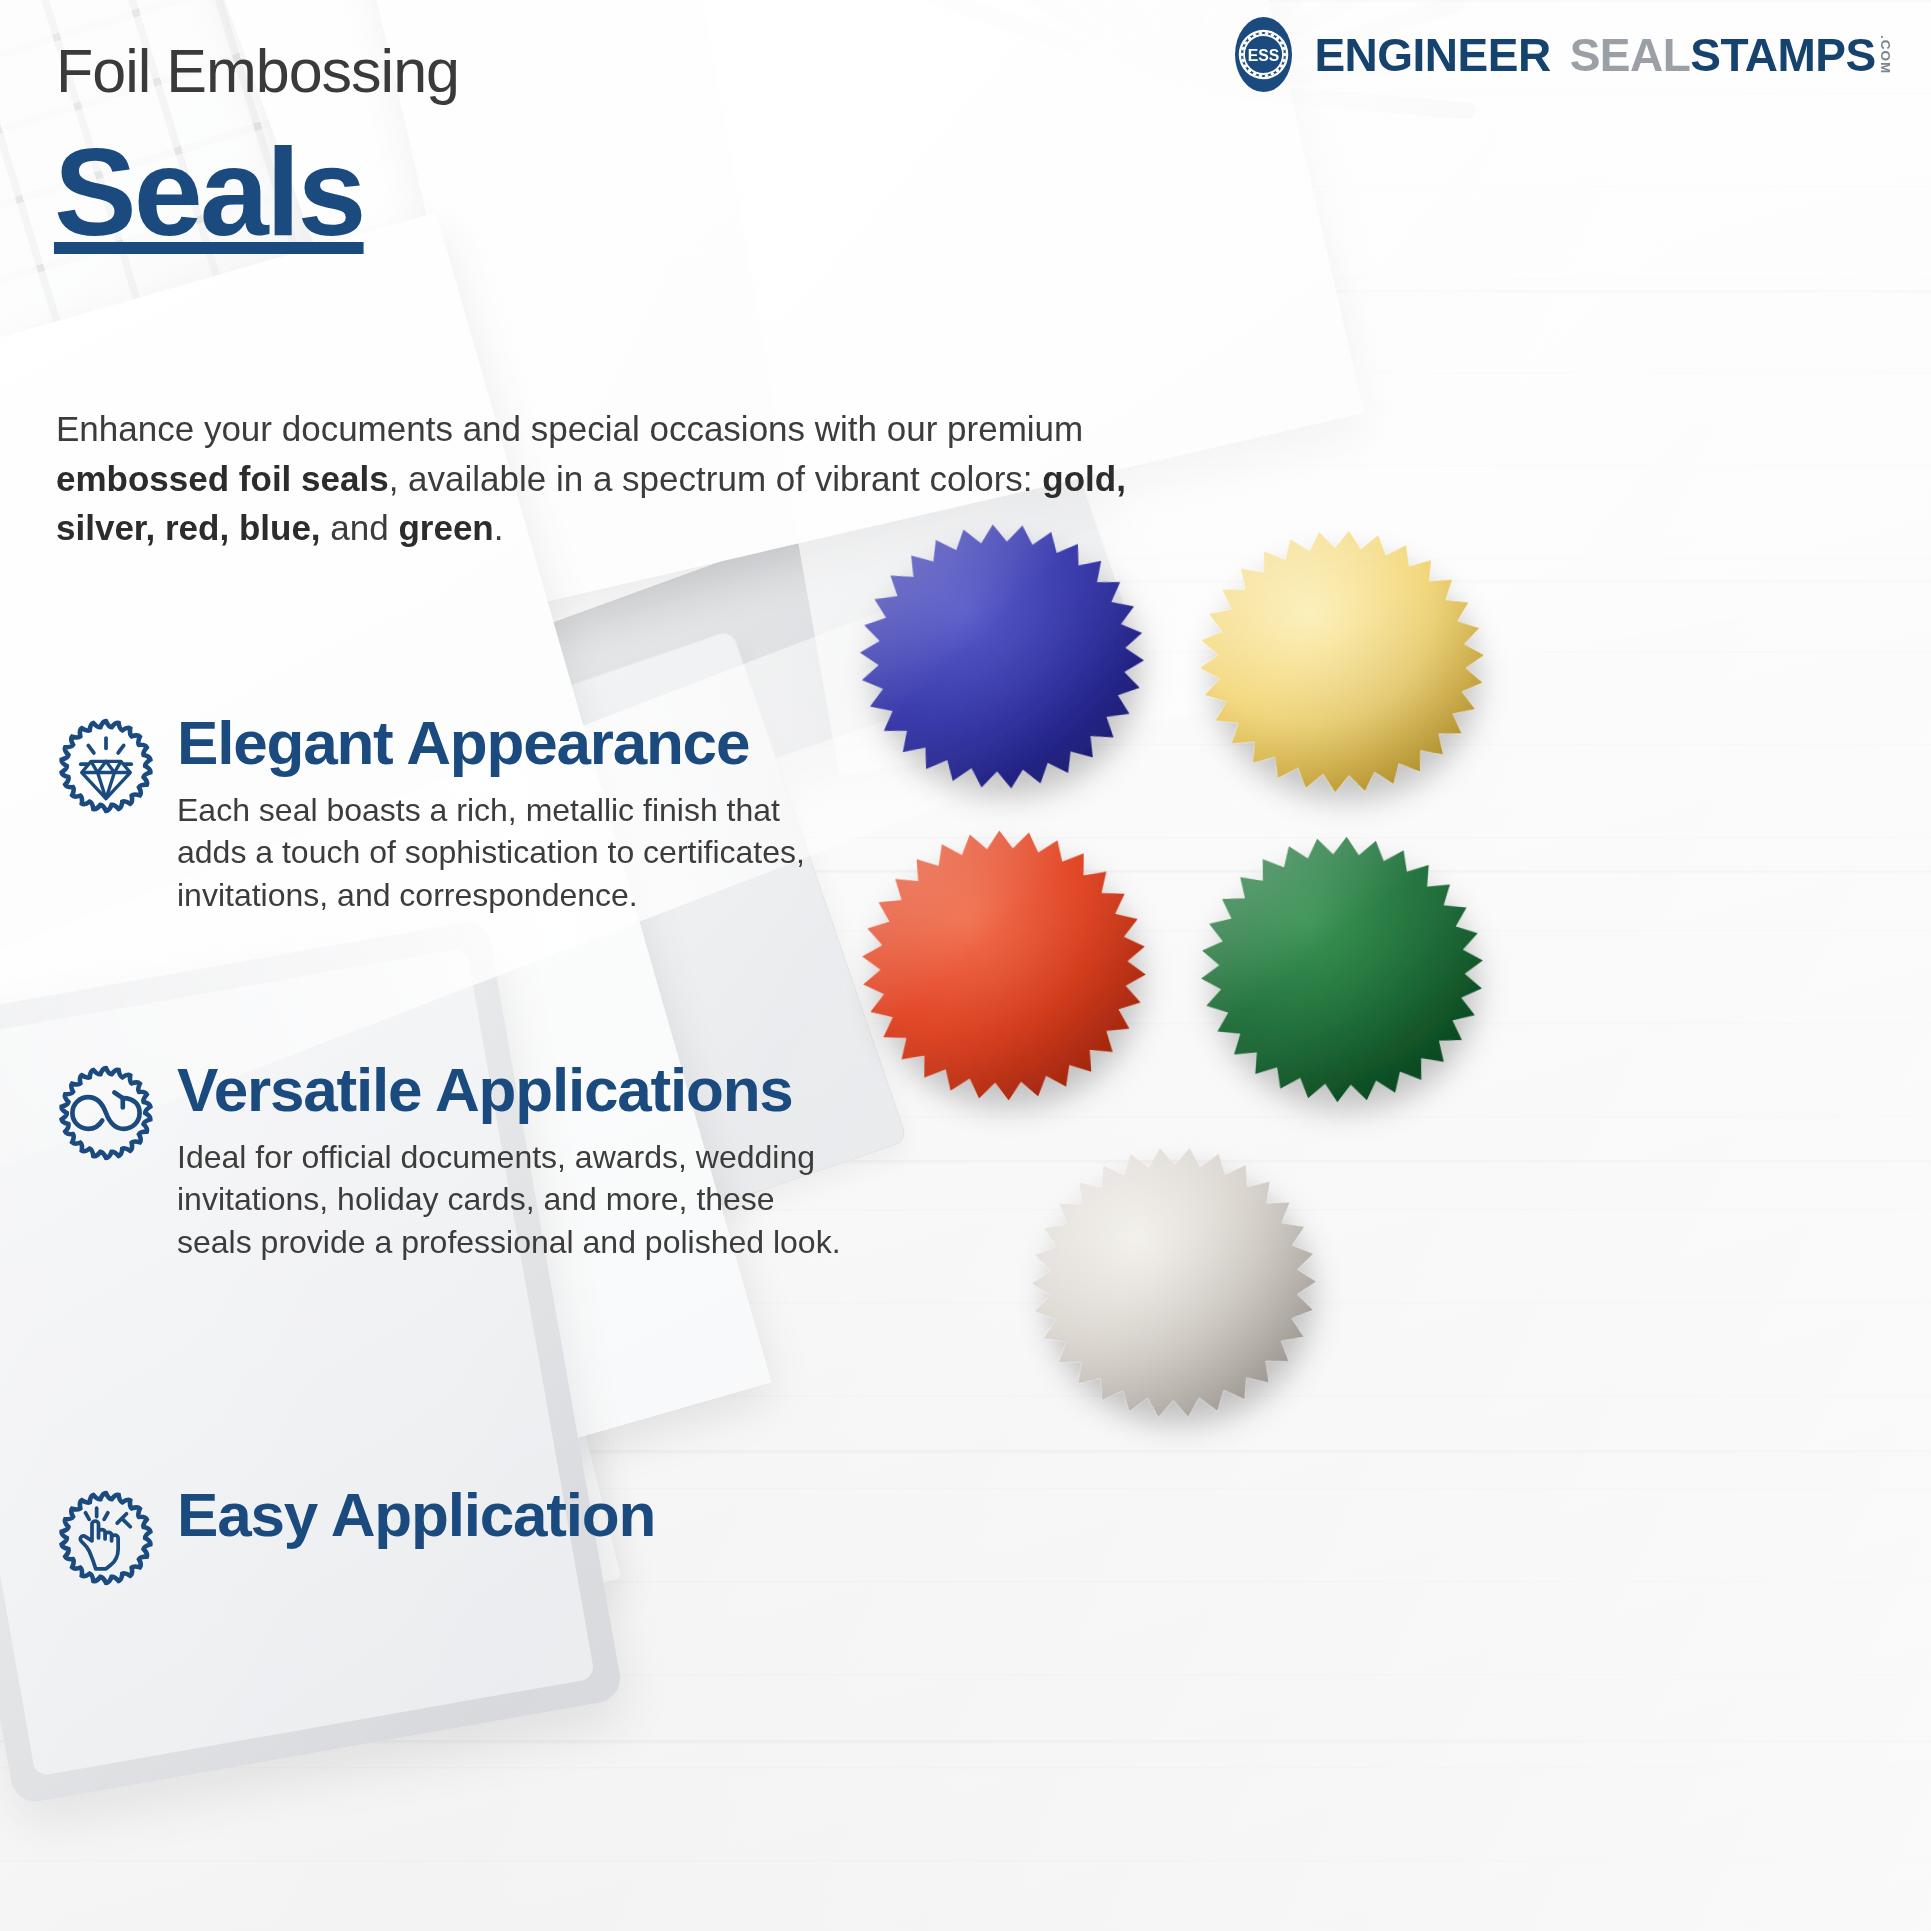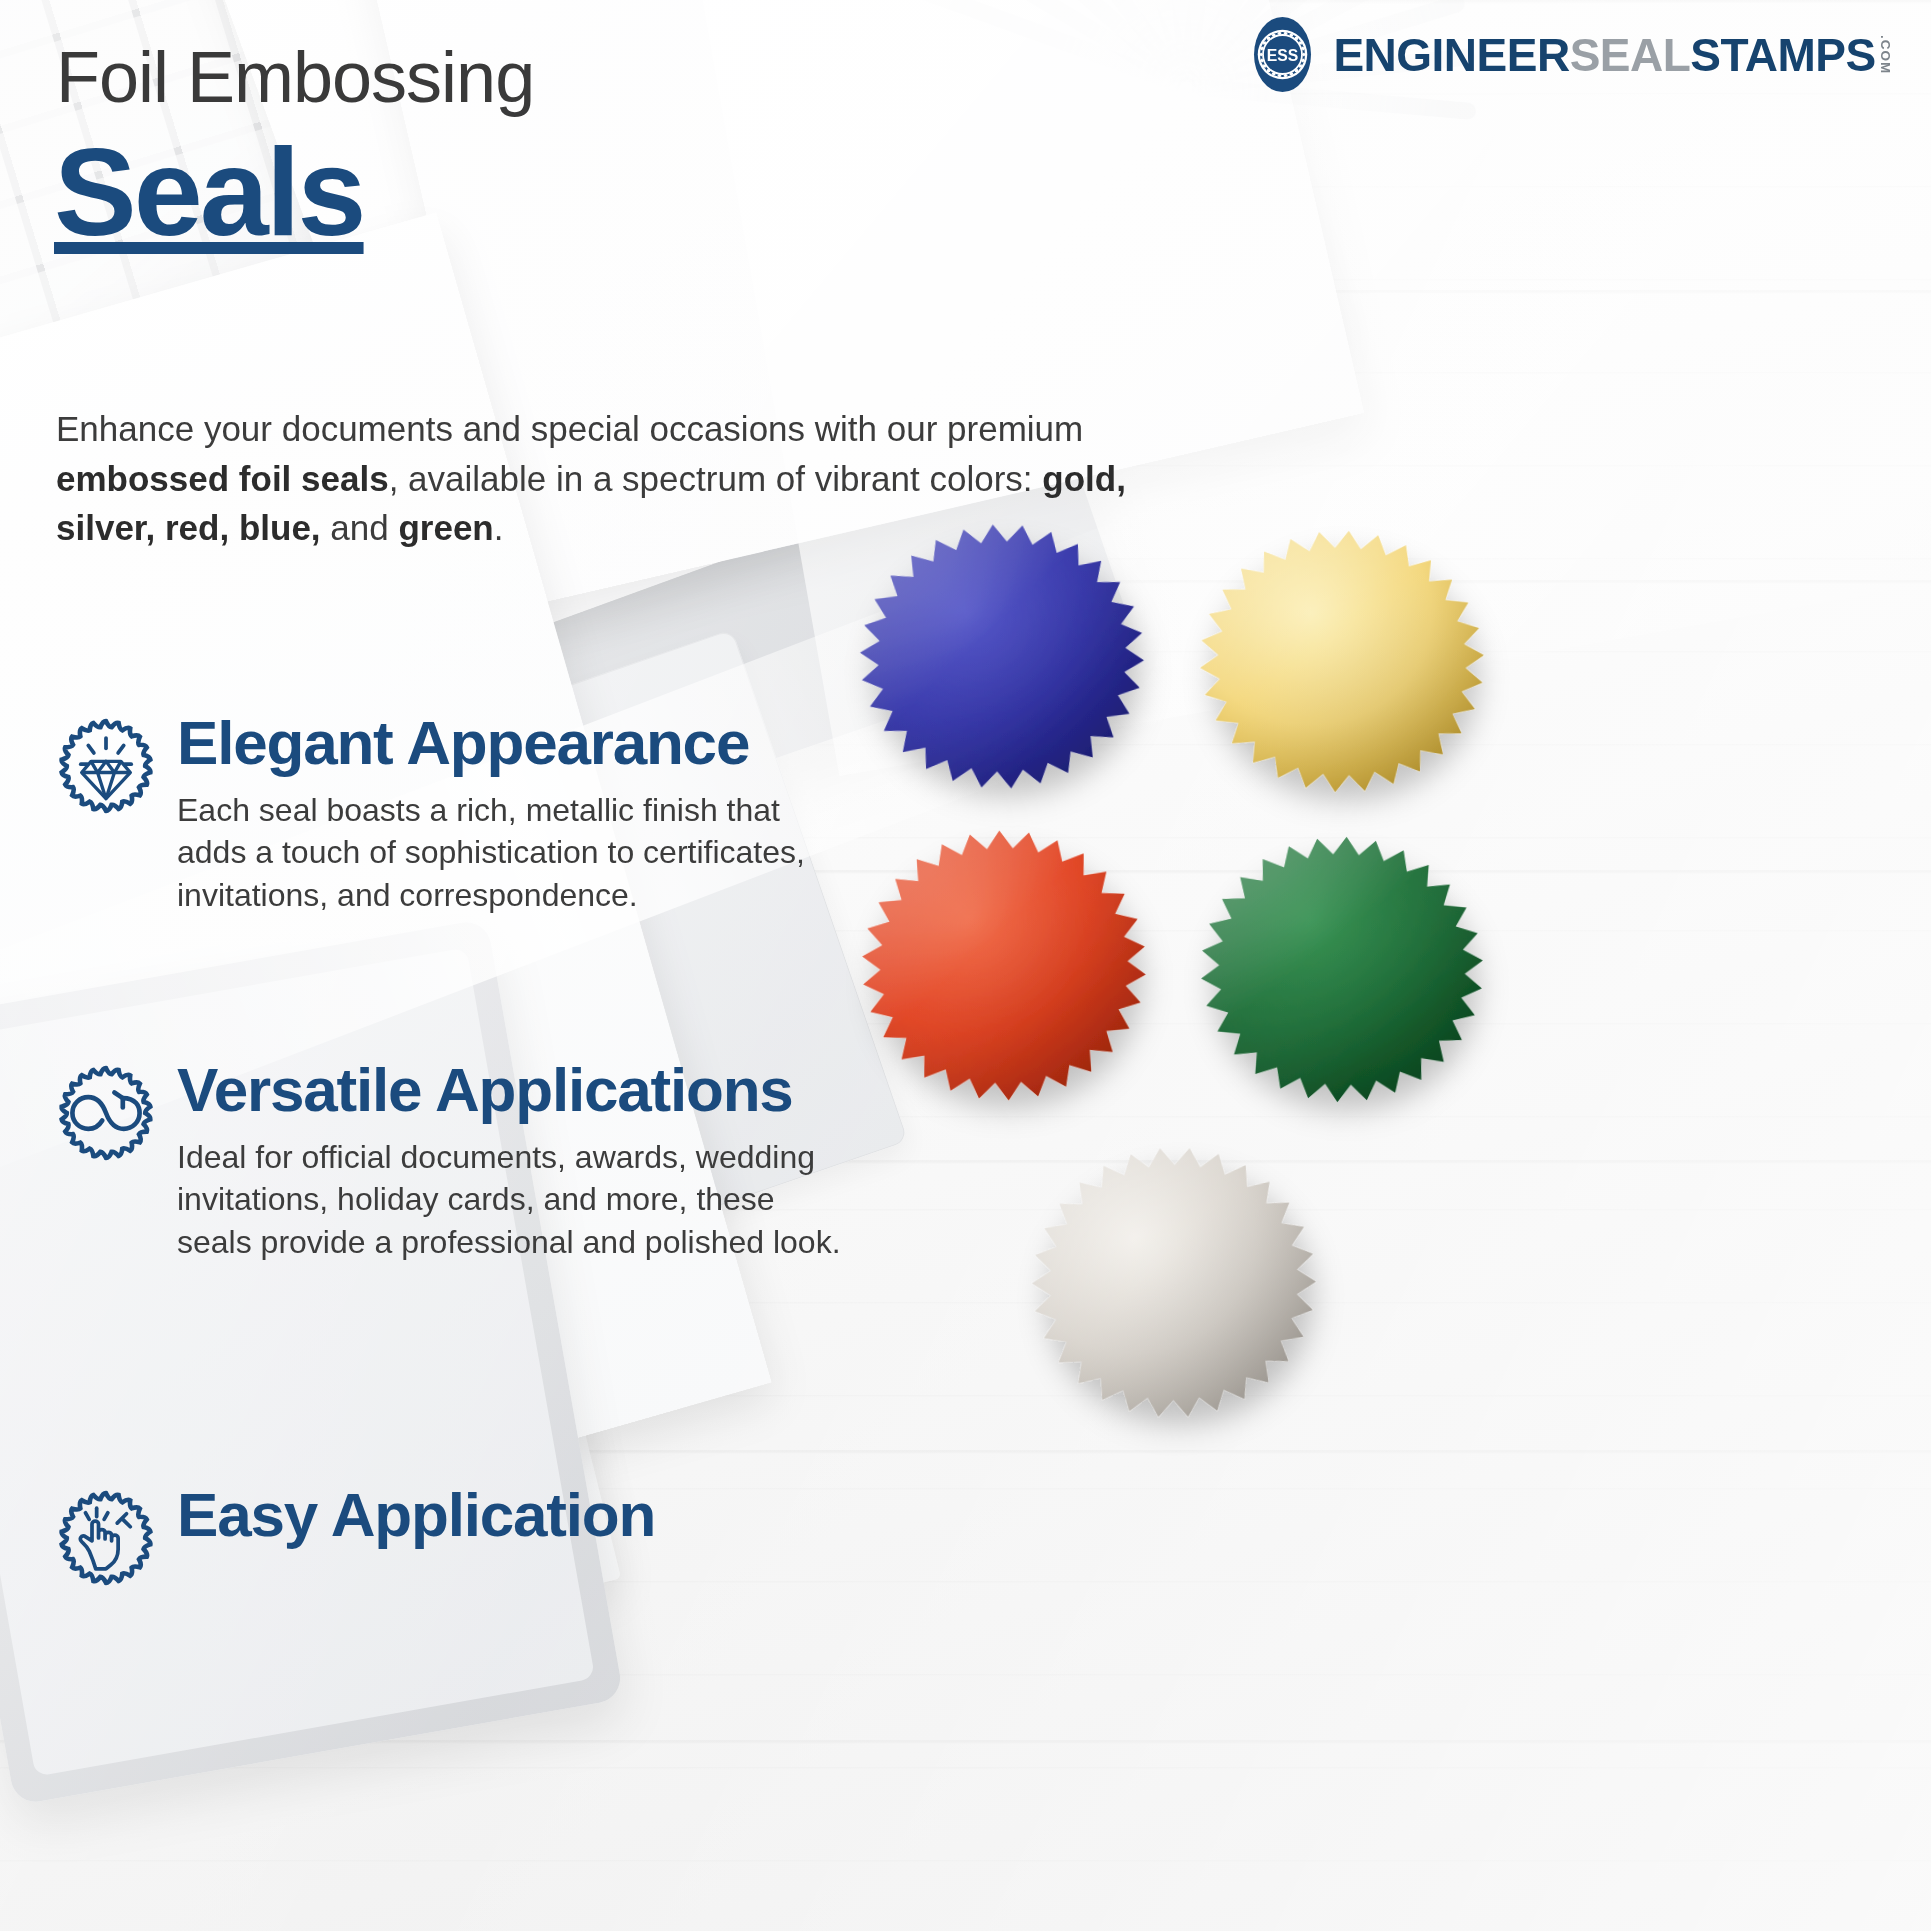--- a/index.html
+++ b/index.html
@@ -130,31 +130,31 @@
   .logo{
     position:absolute; right:39px; top:17.4px;
     display:flex; align-items:center; gap:13.5px;
   }
   .logo-mark{ width:75px; height:75px; flex:none; }
   .logo-word{
     font-size:46px; font-weight:bold; letter-spacing:-0.5px;
     display:flex; align-items:center;justify-content:center;
   }
   .w-eng{ color:#16436e; }
-  .w-seal{ color:#9aa0a6; }
+  .w-seal{ color:#9aa0a6;margin-left:19px; }
   .w-stamps{ color:#16436e; }
   .w-dotcom{
     writing-mode:vertical-rl; font-size:13.5px; letter-spacing:1px;
     color:#7d848b; font-weight:bold; margin-left:2.9px; line-height:1;
   }
 
   
   .h-thin{
     position:absolute; left:56px; top:41px;
-    font-size:72px; font-weight:300; color:#3a3a3a; letter-spacing:-1px;
+    font-size:61px; font-weight:300; color:#3a3a3a; letter-spacing:-1px;
     line-height:1;
   }
   .h-bold{
     position:absolute; left:54px; top:130px;
     font-size:124px; font-weight:bold; color:#1b4b7e; letter-spacing:-2.9px;
     line-height:1;
     text-decoration:underline;
   }
 
   .intro{

